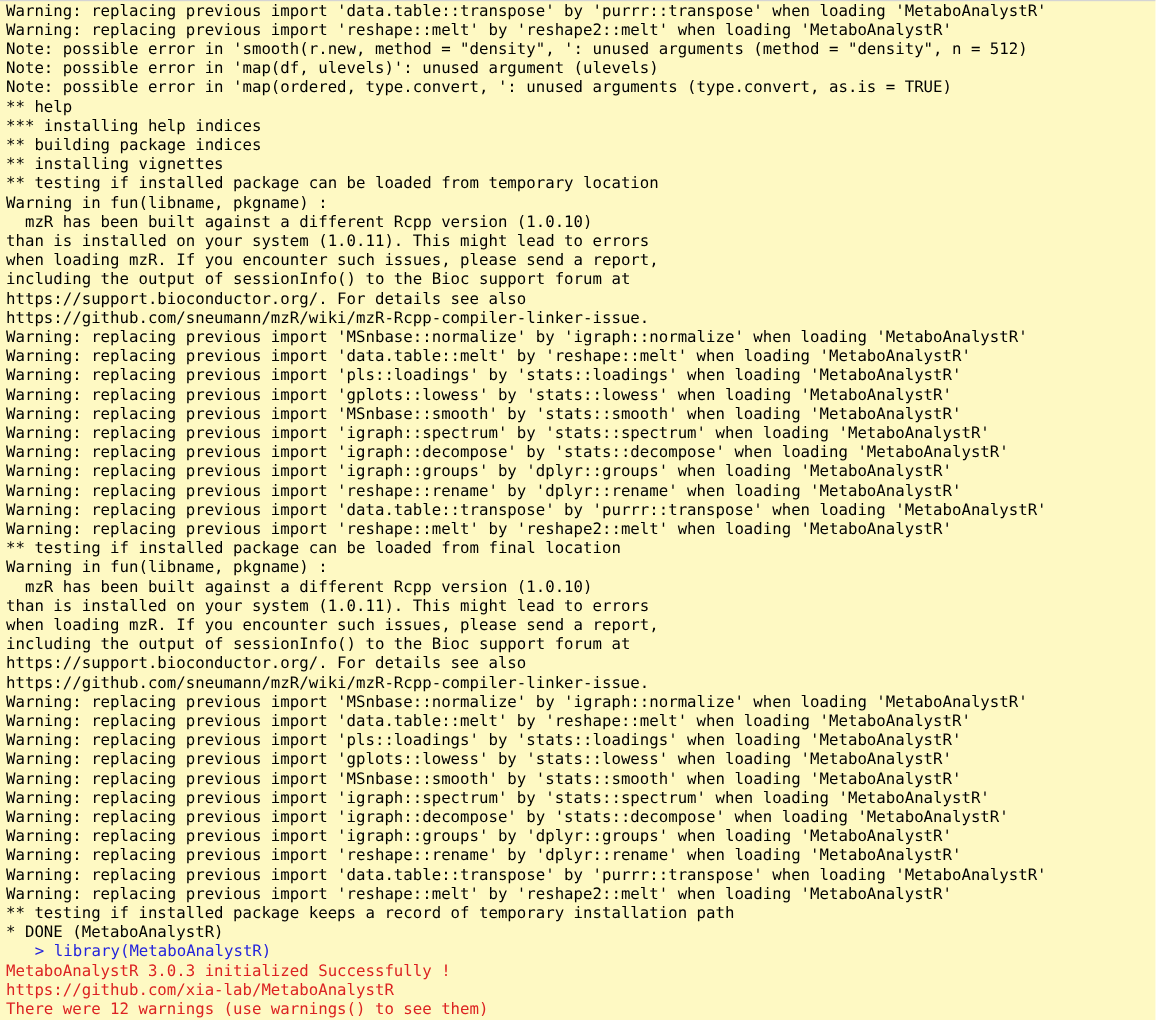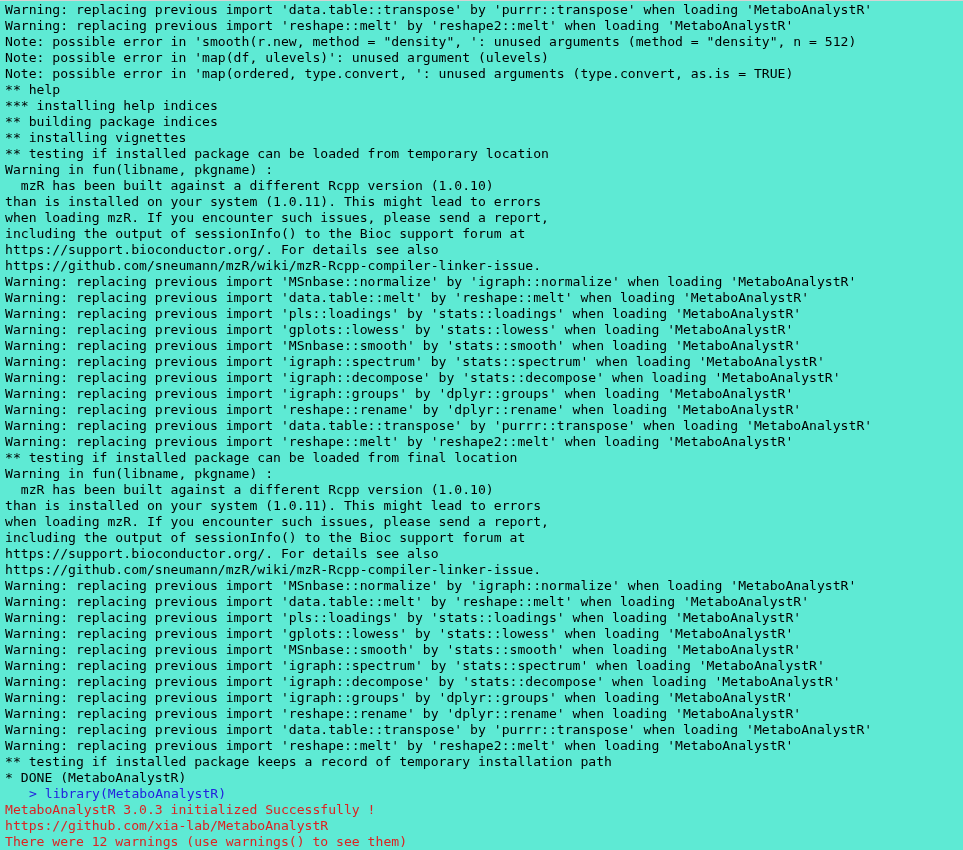--- a/index.html
+++ b/index.html
@@ -11,21 +11,21 @@
   body {
     width: 963px;
     height: 850px;
     overflow: hidden;
     font-family: "DejaVu Sans Mono", "Liberation Mono", monospace;
   }
   #console {
     position: relative;
     width: 963px;
     height: 850px;
-    background: #5eead4;
+    background: #fef9c3;
     box-sizing: border-box;
     border-top: 1px solid #d4d4d4;
     padding: 0;
   }
   #console-lines {
     position: absolute;
     left: 5px;
     top: 1px;
     right: 0;
     font-size: 13.1px;

